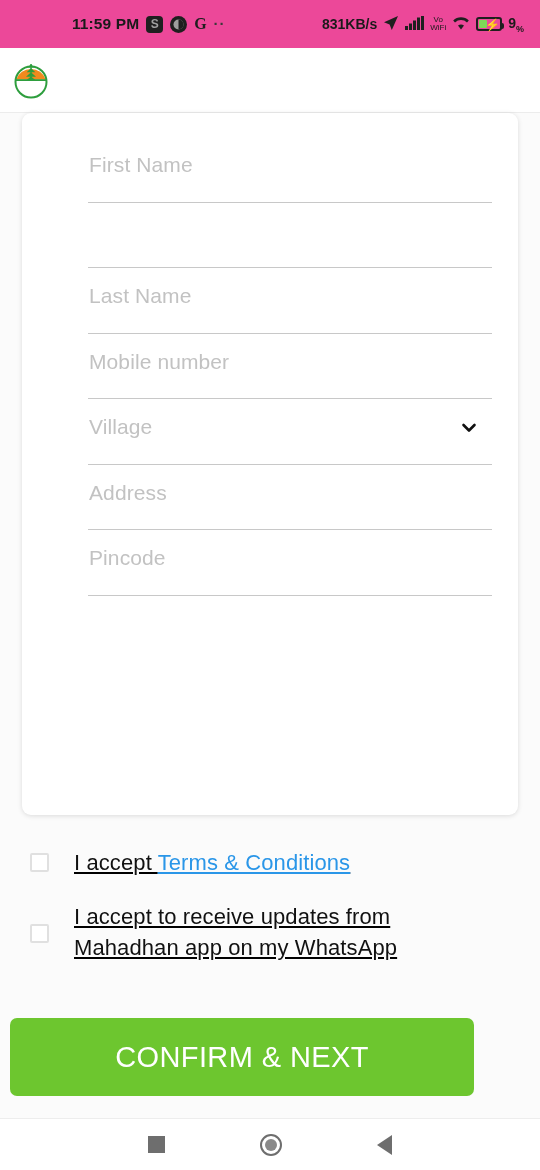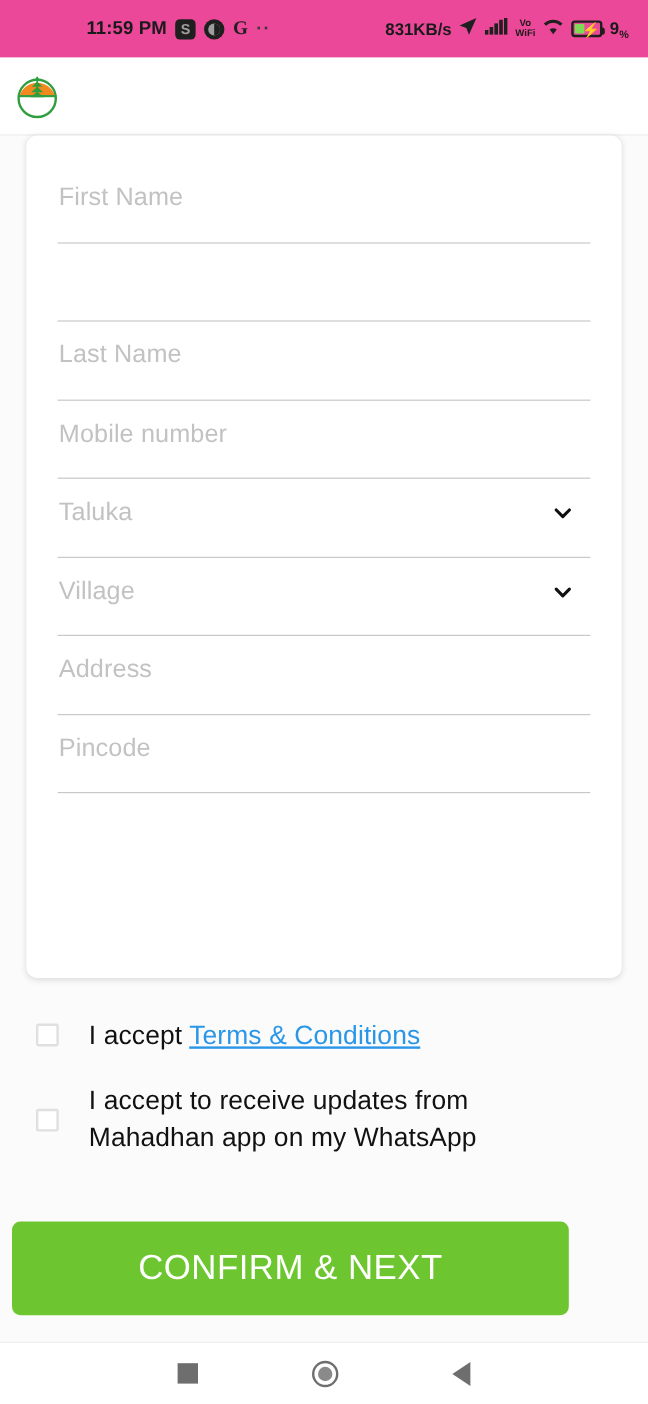--- a/index.html
+++ b/index.html
@@ -24,21 +24,21 @@
     width:17px; height:17px; border-radius:4px; background:#1f1f1f; color:#9e9e9e;
     font-size:12px; font-weight:bold; display:flex; align-items:center; justify-content:center;
   }
   .badge-ci {
     width:17px; height:17px; border-radius:50%; background:#1f1f1f; color:#9e9e9e;
     font-size:11px; font-weight:bold; display:flex; align-items:center; justify-content:center;
   }
   .g-ico { font-size:16px; font-weight:bold; color:#1f1f1f; font-family:"Liberation Serif", serif; }
   .dots { font-size:15px; color:#3a3a3a; letter-spacing:1px; line-height:6px; }
   .net-speed { font-size:14px; font-weight:bold; }
-  .vowifi { font-size:8px; line-height:8px; text-align:center; font-weight:bold; }
+  .vowifi { font-size:8px; line-height:8px; text-align:center; font-weight:normal; }
   .batt {
     width:26px; height:14px; border:2px solid #1f1f1f; border-radius:3px;
     position:relative; display:flex; align-items:center; padding:1px;
   }
   .batt:after {
     content:''; position:absolute; right:-4px; top:4px; width:3px; height:6px;
     background:#1f1f1f; border-radius:0 2px 2px 0;
   }
   .batt-fill { height:100%; background:#7ed957; border-radius:1px; }
   .batt-bolt { position:absolute; left:7px; top:-1px; font-size:12px; color:#1f1f1f; }
@@ -52,34 +52,34 @@
   }
   .logo { width:38px; height:38px; }
 
   
   .card {
     position:absolute; left:22px; top:113px; width:496px; height:702px;
     background:#ffffff; border-radius:9px;
     box-shadow:0 1px 5px rgba(0,0,0,0.13);
     padding:24px 26px 0 26px;
   }
-  .field { position:relative; height:65.5px; }
+  .field { position:relative; height:65.5px;margin-left:40px; }
   .field-line {
     position:absolute; left:0; right:0; bottom:0; height:1px; background:#c8c8c8;
   }
   .field-label {
     position:absolute; left:1px; top:16px;
     font-size:21px; color:#c2c2c2; font-weight:400; letter-spacing:0.1px;
   }
   .chev {
     position:absolute; right:14px; top:20px; width:18px; height:18px;
   }
 
   
-  .consents { position:absolute; left:0; top:840px; width:444px; }
+  .consents { position:absolute; left:0; top:840px; width:444px;text-decoration:underline; }
   .consent-row { display:flex; align-items:flex-start; padding:0 30px; }
   .consent-row.r1 { align-items:center; height:44px; }
   .consent-row.r2 { margin-top:17px; height:62px; align-items:center; }
   .cbox {
     width:19px; height:19px; border:2px solid #e0e0e0; border-radius:2px;
     background:#ffffff; flex:0 0 auto;
   }
   .consent-text {
     margin-left:25px; font-size:22px; color:#111111; line-height:31px; letter-spacing:0.1px;
   }
@@ -190,29 +190,20 @@
     </div>
     <div class="field">
       <span class="field-label">Last Name</span>
       <span class="field-line"></span>
     </div>
     <div class="field">
       <span class="field-label">Mobile number</span>
       <span class="field-line"></span>
     </div>
     <div class="field">
-      <span class="field-label">Taluka</span>
-      <span class="chev">
-        <svg width="18" height="18" viewBox="0 0 18 18">
-            <path d="M3.5 6 L9 11.5 L14.5 6" stroke="#101010" stroke-width="2.6" fill="none" stroke-linecap="round" stroke-linejoin="round"></path>
-          </svg>
-      </span>
-      <span class="field-line"></span>
-    </div>
-    <div class="field">
       <span class="field-label">Village</span>
       <span class="chev">
         <svg width="18" height="18" viewBox="0 0 18 18">
             <path d="M3.5 6 L9 11.5 L14.5 6" stroke="#101010" stroke-width="2.6" fill="none" stroke-linecap="round" stroke-linejoin="round"></path>
           </svg>
       </span>
       <span class="field-line"></span>
     </div>
     <div class="field">
       <span class="field-label">Address</span>

